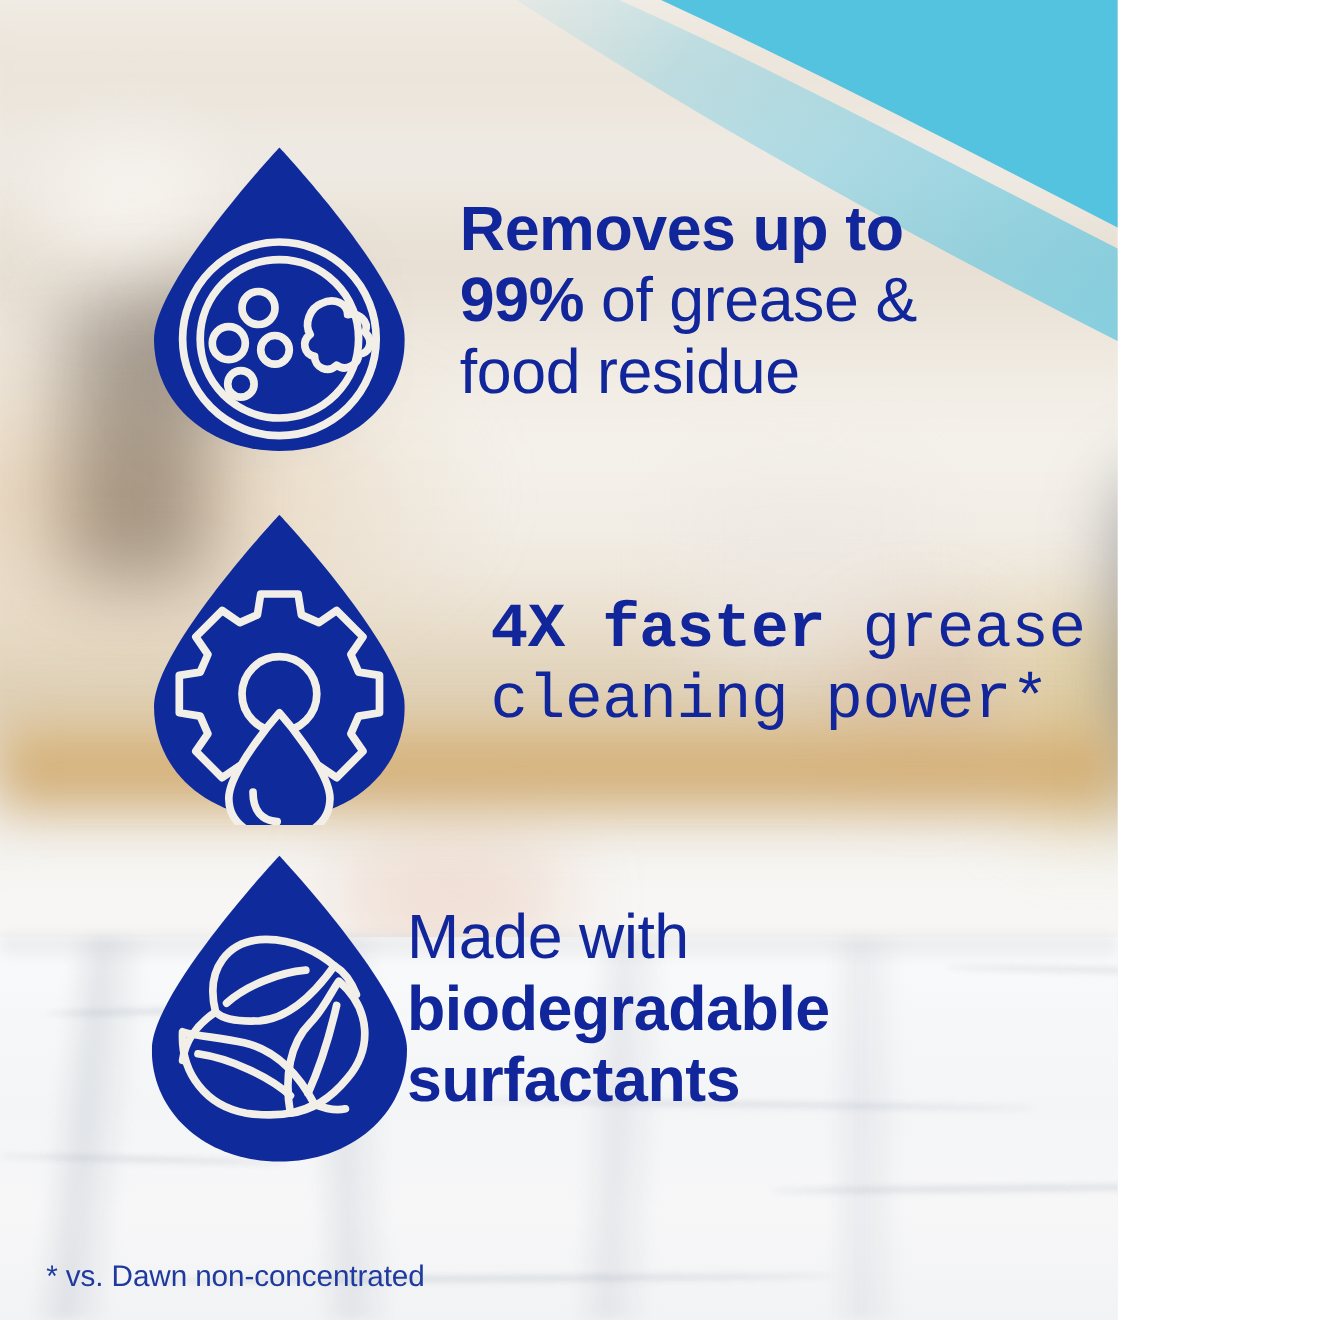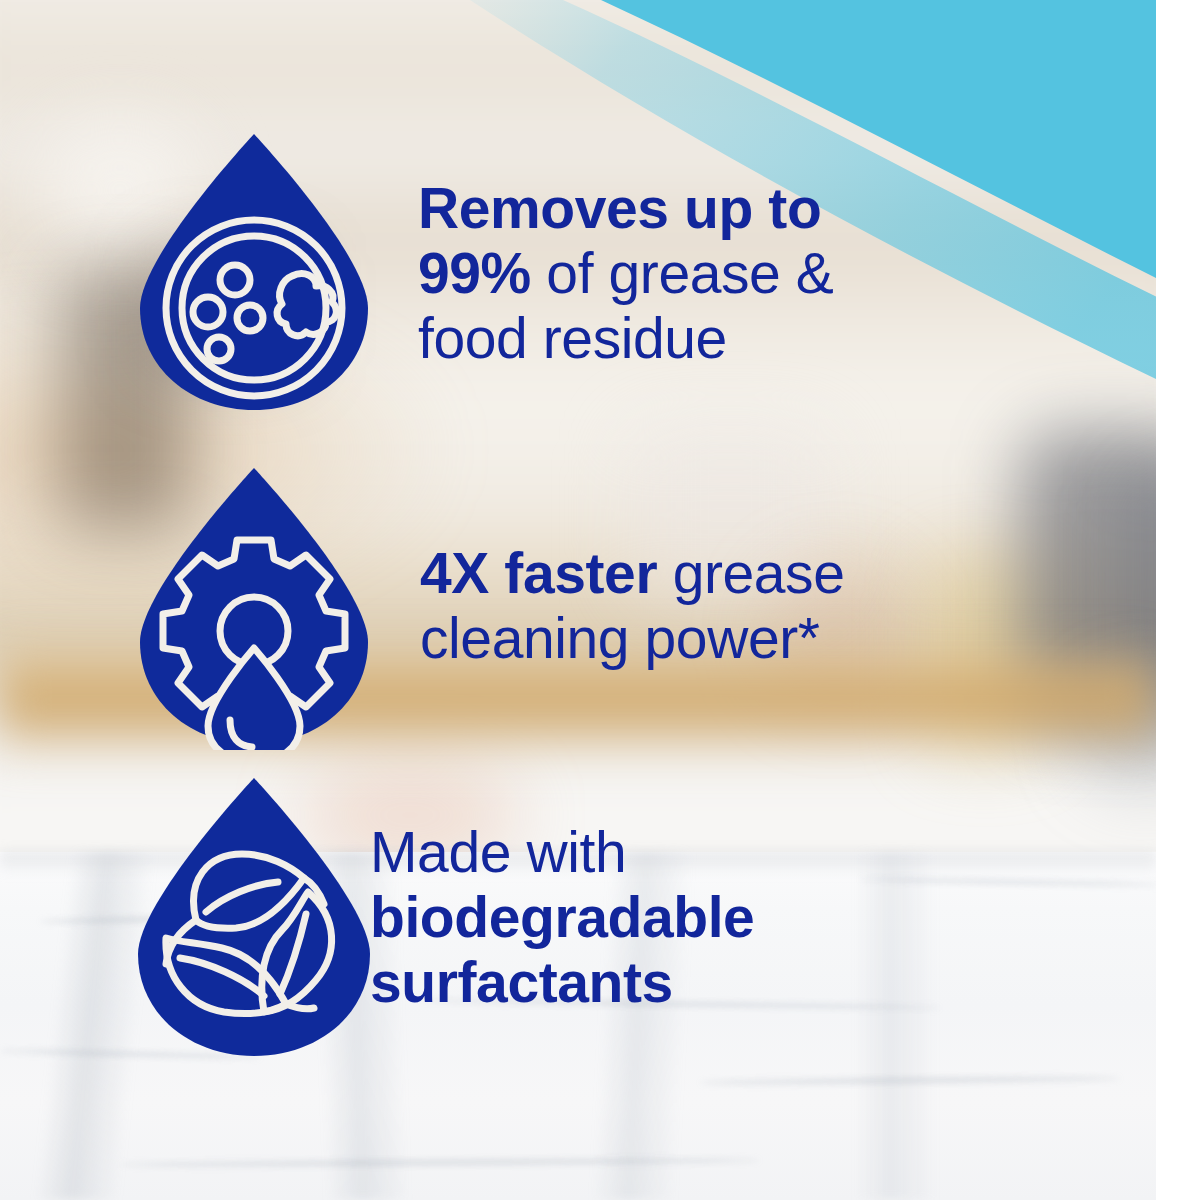--- a/index.html
+++ b/index.html
@@ -2,21 +2,21 @@
 <html><head>
 <meta charset="utf-8">
 <style>
   html, body {
     margin: 0;
     padding: 0;
     background: #ffffff;
   }
   #stage {
     position: relative;
-    width: 1156px;
+    width: 1016px;
     height: 1200px;
     overflow: hidden;
     font-family: "Liberation Sans", sans-serif;
     background: #f3efe9;
   }
 
   
   .bg-layer {
     position: absolute;
     inset: 0;
@@ -140,21 +140,21 @@
     letter-spacing: -0.4px;
     white-space: pre-line;
   }
   .copy b { font-weight: 700; }
   .copy .reg { font-weight: 400; }
 
   .f1 { left: 140px; top: 128px; }
   .f1 .copy { margin-left: 50px; margin-top: 2px; }
 
   .f2 { left: 140px; top: 462px; }
-  .f2 .copy { margin-left: 52px; }
+  .f2 .copy { margin-left: 78px; font-family: Liberation Mono, monospace; }
 
   .f3 { left: 138px; top: 772px; }
   .f3 .copy { }
 
   
   .footnote {
     position: absolute;
     left: 42px;
     top: 1145px;
     color: #1E3A9E;
@@ -272,14 +272,15 @@
           <path d="M166 106 C 176 112 182 122 186 132"></path>
           <path d="M148 232 C 158 236 168 238 176 236"></path>
         </g>
       </svg>
     </div>
     <div class="copy"><span class="reg">Made with</span>
 <b>biodegradable</b>
 <b>surfactants</b></div>
   </div>
 
+  <div class="footnote">* vs. Dawn non-concentrated</div>
 
 </div>
 
 </body></html>

